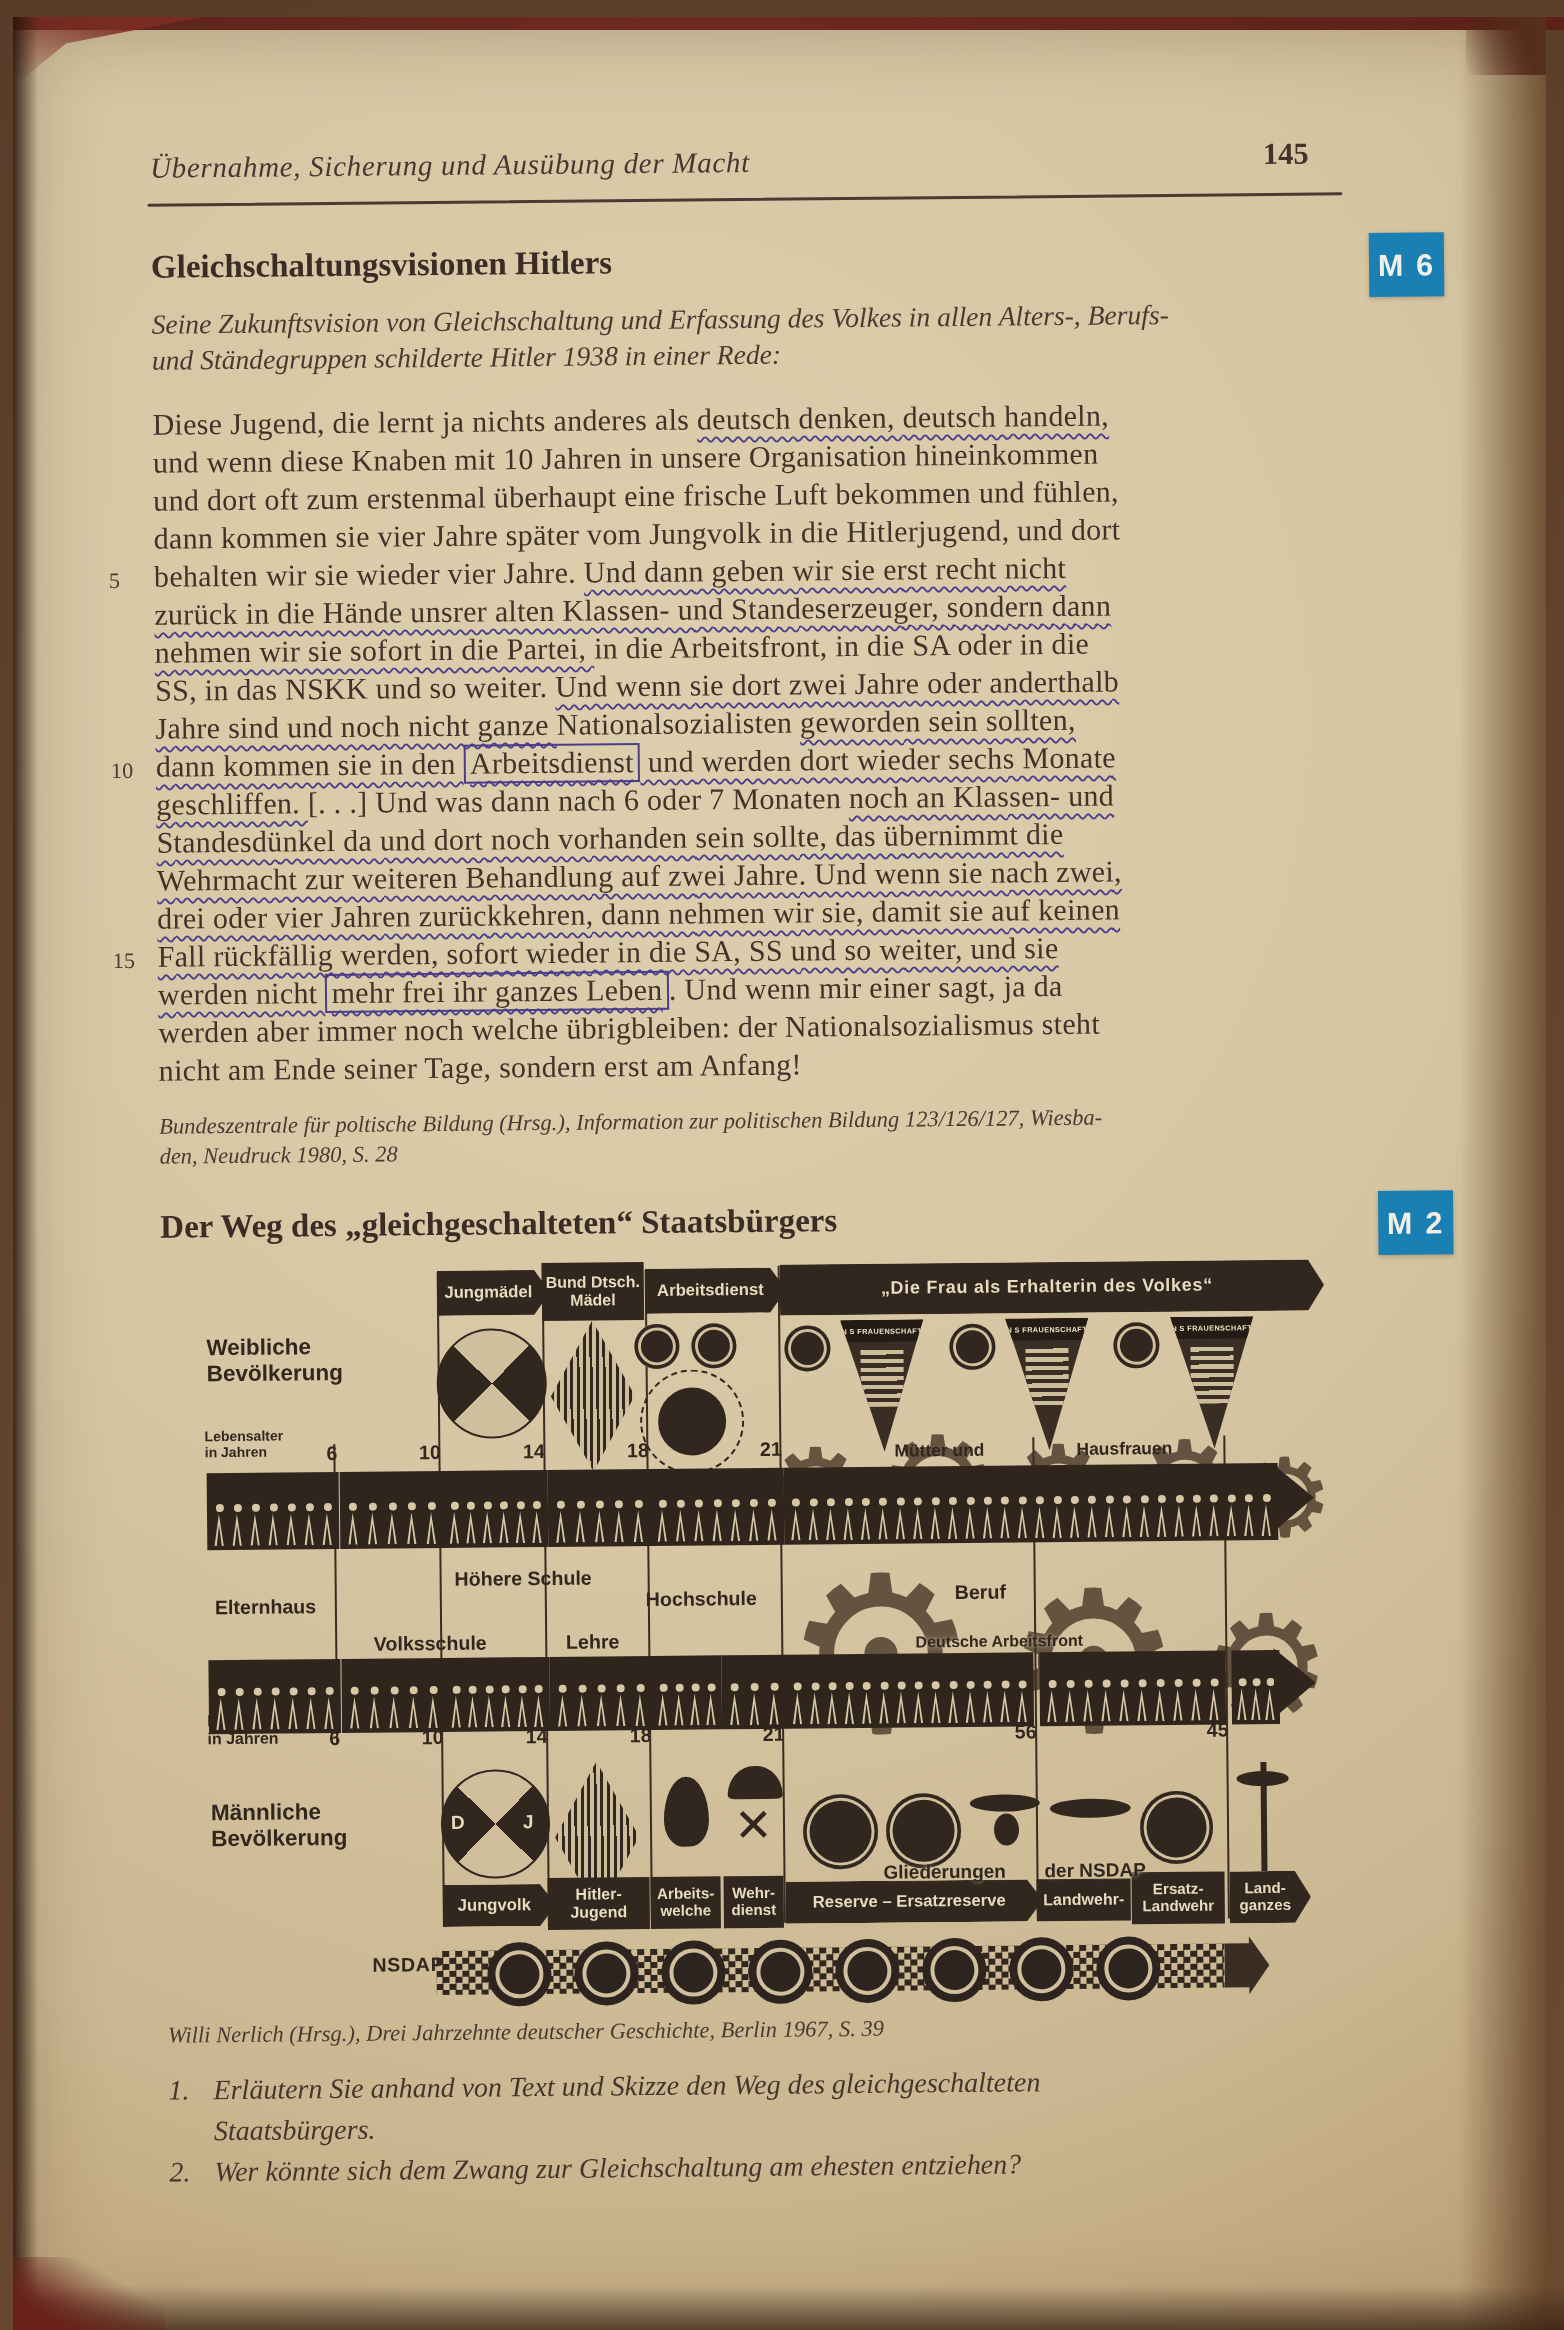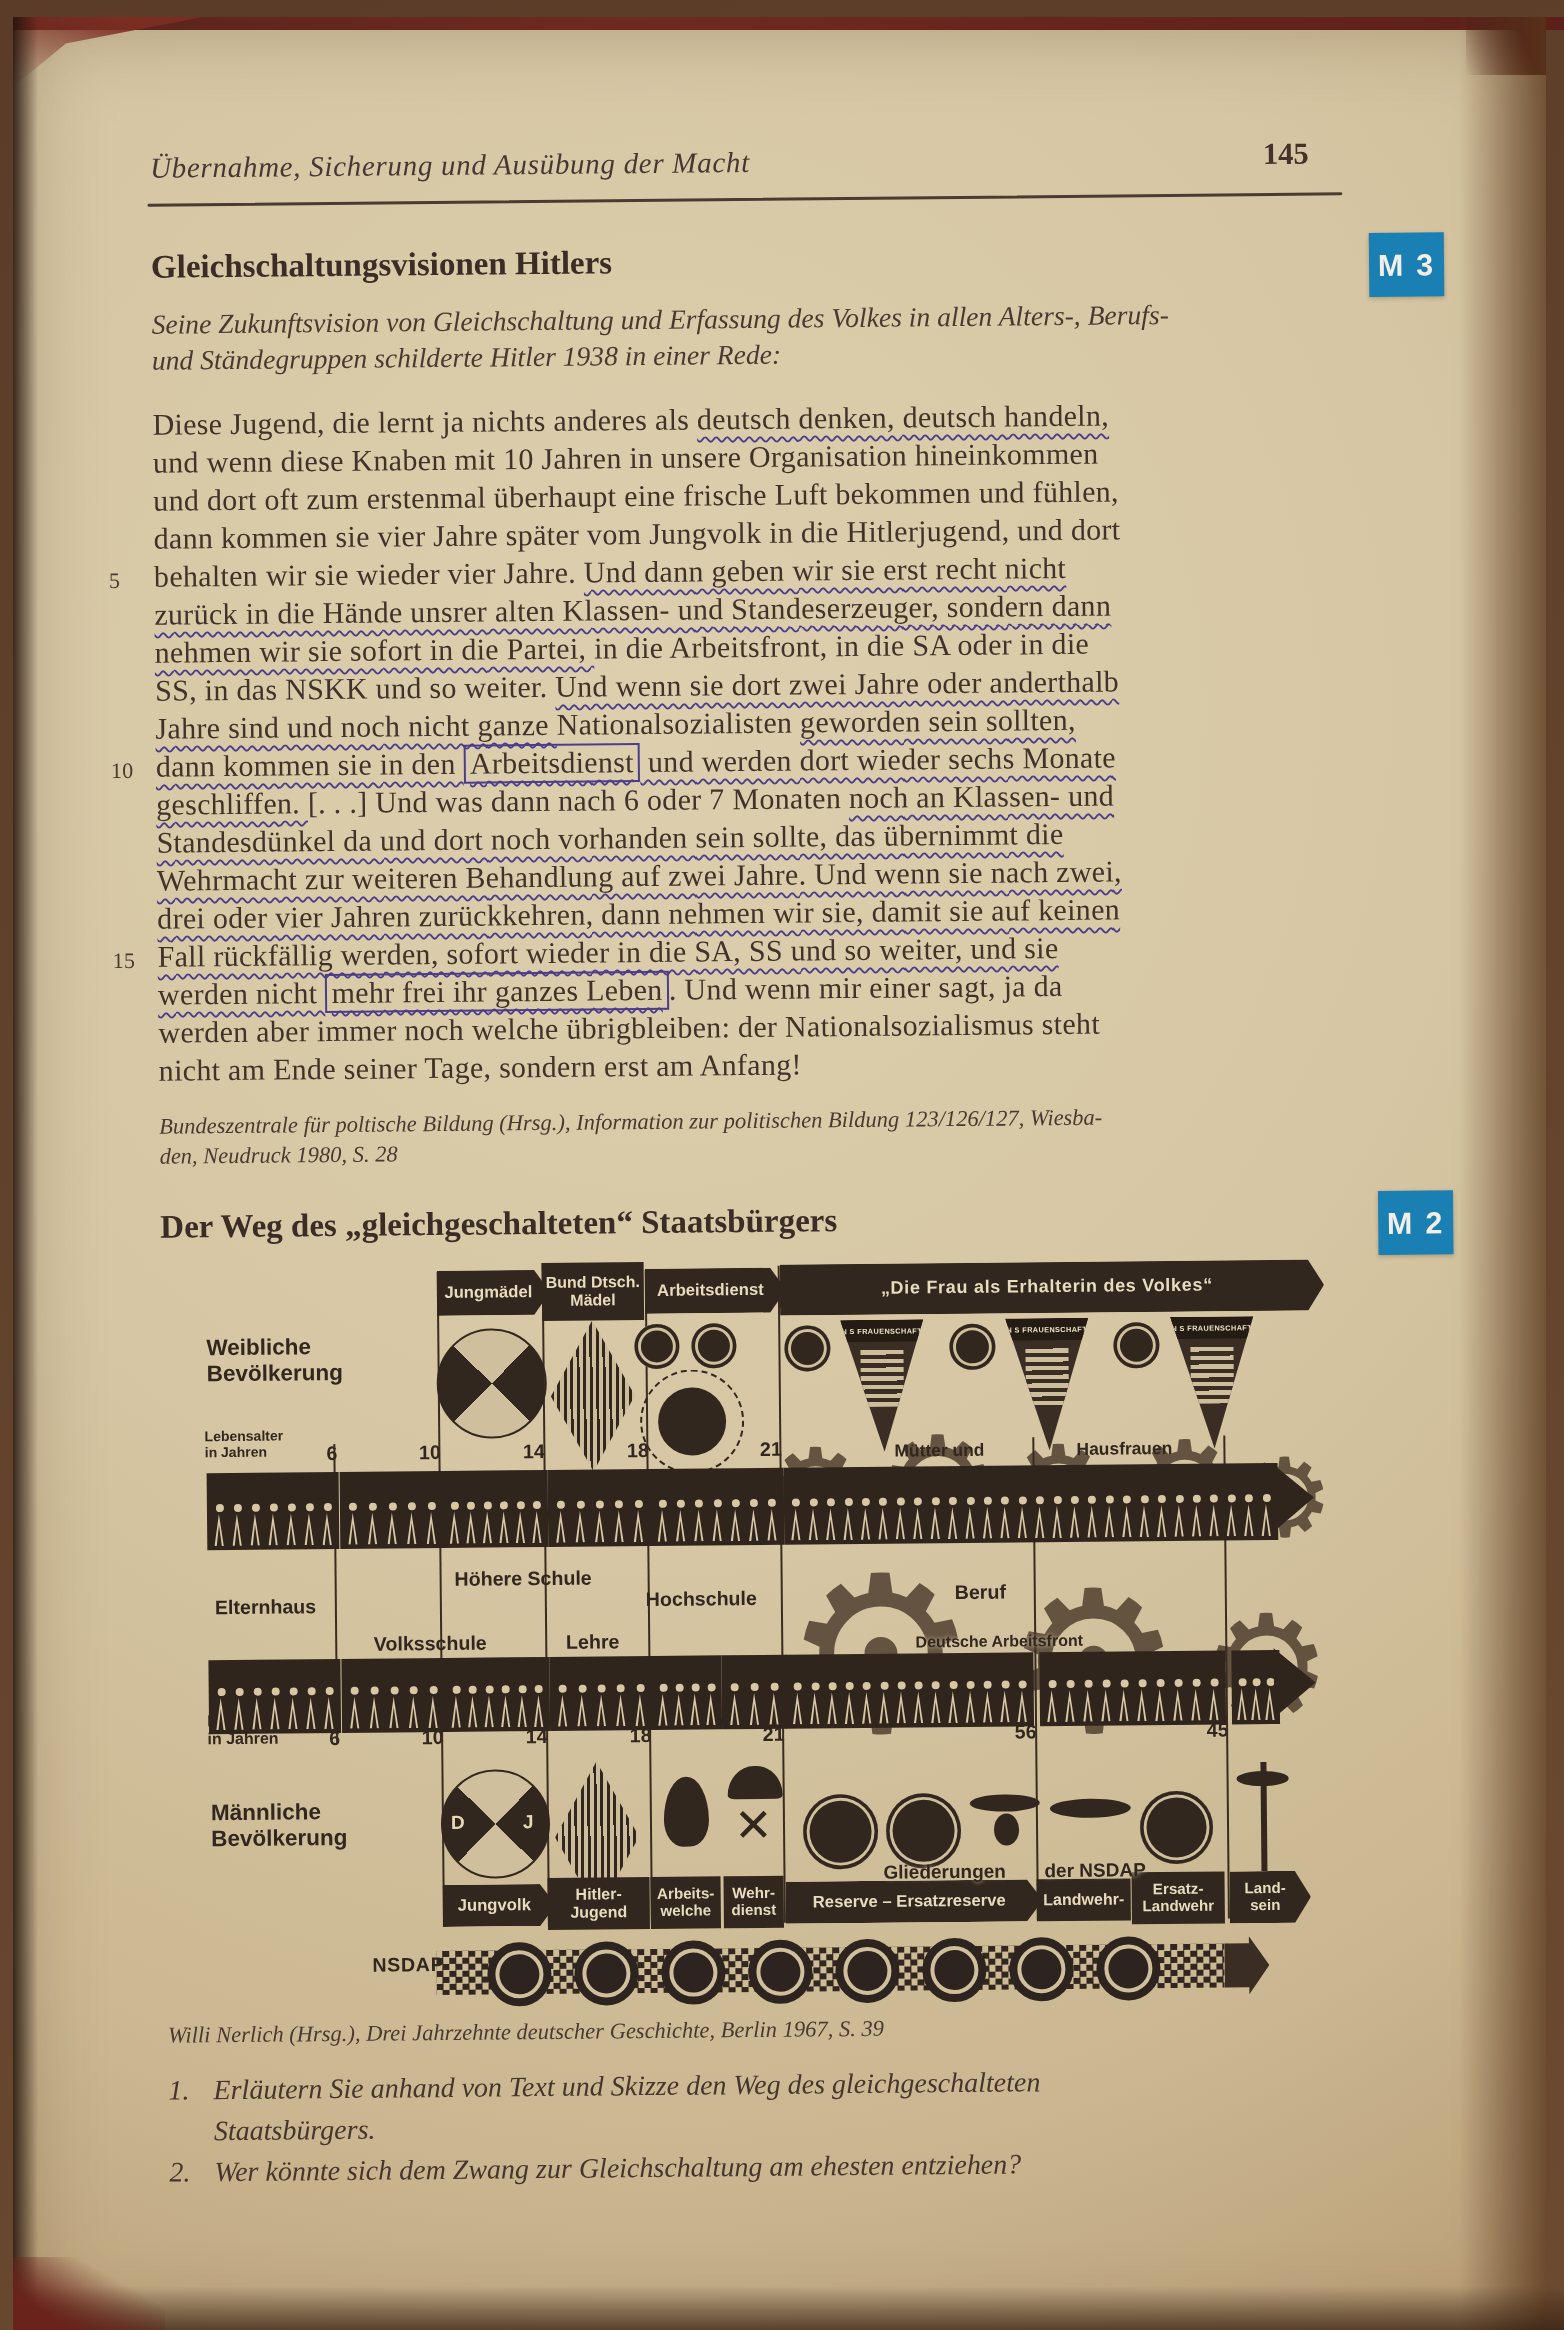--- a/index.html
+++ b/index.html
@@ -83,21 +83,21 @@
 <body>
 
 <div id="stage">
  <div id="page">
   <div id="content">
 
    <div class="abs" id="running-head">Übernahme, Sicherung und Ausübung der Macht</div>
    <div class="abs" id="page-num">145</div>
    <div class="abs" id="head-rule"></div>
 
-   <div class="abs mbadge" style="left:1363px;top:222px;">M 3</div>
+   <div class="abs mbadge" style="left:1363px;top:222px;">M 6</div>
    <div class="abs" id="m3-title">Gleichschaltungsvisionen Hitlers</div>
    <div class="abs intro" style="top:286px;">Seine Zukunftsvision von Gleichschaltung und Erfassung des Volkes in allen Alters-, Berufs-</div>
    <div class="abs intro" style="top:322px;">und Ständegruppen schilderte Hitler 1938 in einer Rede:</div>
 
    <div class="abs" id="m3-body">
      <div class="tline"><span>Diese Jugend, die lernt ja nichts anderes als </span><span class="u">deutsch denken, deutsch handeln,</span></div>
      <div class="tline"><span>und wenn diese Knaben mit 10 Jahren in unsere Organisation hineinkommen</span></div>
      <div class="tline"><span>und dort oft zum erstenmal überhaupt eine frische Luft bekommen und fühlen,</span></div>
      <div class="tline"><span>dann kommen sie vier Jahre später vom Jungvolk in die Hitlerjugend, und dort</span></div>
      <div class="tline"><span class="lnum">5</span><span>behalten wir sie wieder vier Jahre. </span><span class="u">Und dann geben wir sie erst recht nicht</span></div>
@@ -370,21 +370,21 @@
 Jugend</div>
      <div class="banner" style="left:462px;top:617px;width:70px;height:52px;font-size:15.2px;">Arbeits-
 welche</div>
      <div class="banner" style="left:535px;top:617px;width:60px;height:52px;font-size:15.2px;">Wehr-
 dienst</div>
      <div class="banner arrowed" style="left:597px;top:623px;width:247px;height:42px;font-size:16.7px;">Reserve – Ersatzreserve</div>
      <div class="banner" style="left:848px;top:623px;width:94px;height:42px;font-size:16px;">Landwehr-</div>
      <div class="banner" style="left:943px;top:617px;width:93px;height:52px;font-size:15.2px;">Ersatz-
 Landwehr</div>
      <div class="banner arrowed" style="left:1041px;top:617px;width:71px;height:52px;font-size:15.2px;">Land-
-sein</div>
+ganzes</div>
 
      <div class="dlbl" style="left:183px;top:691px;font-size:19.6px;letter-spacing:0.7px;">NSDAP</div>
      <div class="checker" style="left:247px;top:689px;width:788px;height:44px;"></div>
      <div class="nbadge" style="left:298px;top:681px;"></div>
      <div class="nbadge" style="left:385px;top:681px;"></div>
      <div class="nbadge" style="left:472px;top:681px;"></div>
      <div class="nbadge" style="left:559px;top:681px;"></div>
      <div class="nbadge" style="left:646px;top:681px;"></div>
      <div class="nbadge" style="left:733px;top:681px;"></div>
      <div class="nbadge" style="left:820px;top:681px;"></div>

